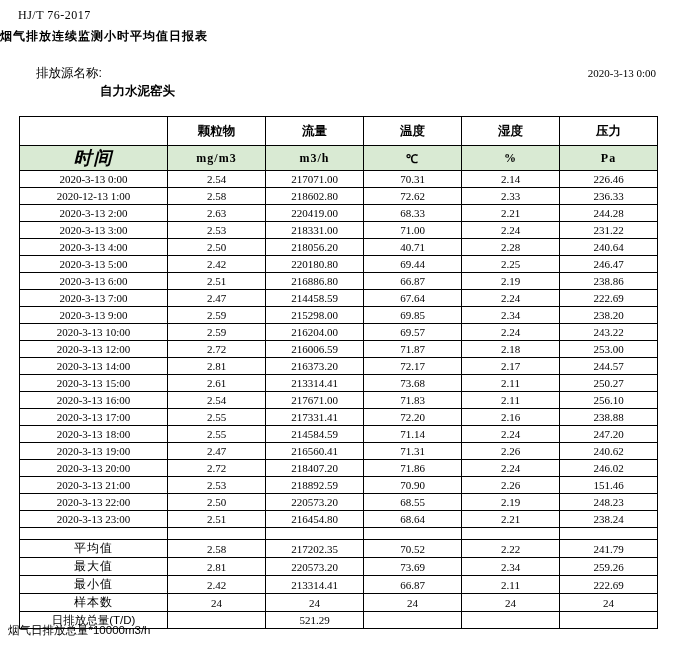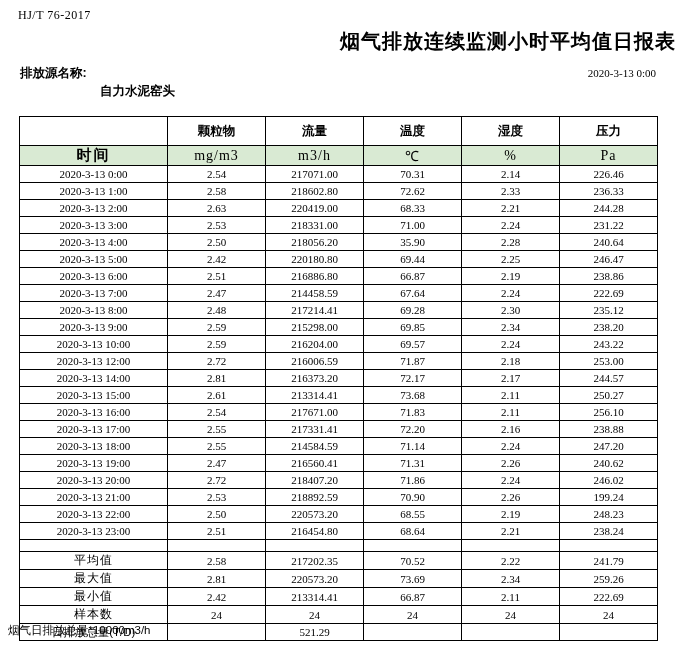--- a/index.html
+++ b/index.html
@@ -27,31 +27,31 @@
     top: 8px;
     font-size: 12px;
     font-family: "Liberation Serif", serif;
     letter-spacing: 0.5px;
   }
   .title {
     position: absolute;
     left: 0;
     top: 28px;
     width: 676px;
-    text-align: right;
-    font-size: 20px;
+    text-align: left;
+    font-size: 12px;
     font-weight: bold;
     letter-spacing: 1px;
   }
   .src-label {
     position: absolute;
-    left: 20px;
+    left: 36px;
     top: 65px;
     font-size: 12.5px;
-    font-weight: bold;
+    font-weight: normal;
   }
   .src-value {
     position: absolute;
     left: 100px;
     top: 83px;
     font-size: 12.5px;
     font-weight: bold;
   }
   .date-stamp {
     position: absolute;
@@ -86,28 +86,30 @@
     height: 28px;
     font-size: 12.5px;
     font-weight: bold;
   }
   tr.head-params td.blank {
     border-left: 1px solid #000;
   }
   tr.head-units td {
     background: #d9ead3;
     height: 17px;
-    font-size: 14px;
+    font-size: 12px;
     letter-spacing: 1px;
+    font-weight: bold;
   }
   tr.head-units td.time-head {
-    font-size: 15px;
+    font-size: 18px;
     font-weight: bold;
     letter-spacing: 2px;
     font-family: "Liberation Sans", sans-serif;
+    font-style: italic;
   }
   td.time-cell {
     font-size: 11px;
     letter-spacing: 0px;
   }
   tr.spacer td {
     height: 11px;
     border-left: 1px solid #000;
     border-right: 1px solid #000;
     border-top: 1px solid #000;
@@ -187,21 +189,21 @@
 
       <tr>
         <td class="time-cell">2020-3-13 0:00</td>
         <td>2.54</td>
         <td>217071.00</td>
         <td>70.31</td>
         <td>2.14</td>
         <td>226.46</td>
       </tr>
       <tr>
-        <td class="time-cell">2020-3-13 1:00</td>
+        <td class="time-cell">2020-12-13 1:00</td>
         <td>2.58</td>
         <td>218602.80</td>
         <td>72.62</td>
         <td>2.33</td>
         <td>236.33</td>
       </tr>
       <tr>
         <td class="time-cell">2020-3-13 2:00</td>
         <td>2.63</td>
         <td>220419.00</td>
@@ -214,21 +216,21 @@
         <td>2.53</td>
         <td>218331.00</td>
         <td>71.00</td>
         <td>2.24</td>
         <td>231.22</td>
       </tr>
       <tr>
         <td class="time-cell">2020-3-13 4:00</td>
         <td>2.50</td>
         <td>218056.20</td>
-        <td>35.90</td>
+        <td>40.71</td>
         <td>2.28</td>
         <td>240.64</td>
       </tr>
       <tr>
         <td class="time-cell">2020-3-13 5:00</td>
         <td>2.42</td>
         <td>220180.80</td>
         <td>69.44</td>
         <td>2.25</td>
         <td>246.47</td>
@@ -243,28 +245,20 @@
       </tr>
       <tr>
         <td class="time-cell">2020-3-13 7:00</td>
         <td>2.47</td>
         <td>214458.59</td>
         <td>67.64</td>
         <td>2.24</td>
         <td>222.69</td>
       </tr>
       <tr>
-        <td class="time-cell">2020-3-13 8:00</td>
-        <td>2.48</td>
-        <td>217214.41</td>
-        <td>69.28</td>
-        <td>2.30</td>
-        <td>235.12</td>
-      </tr>
-      <tr>
         <td class="time-cell">2020-3-13 9:00</td>
         <td>2.59</td>
         <td>215298.00</td>
         <td>69.85</td>
         <td>2.34</td>
         <td>238.20</td>
       </tr>
       <tr>
         <td class="time-cell">2020-3-13 10:00</td>
         <td>2.59</td>
@@ -336,21 +330,21 @@
         <td>71.86</td>
         <td>2.24</td>
         <td>246.02</td>
       </tr>
       <tr>
         <td class="time-cell">2020-3-13 21:00</td>
         <td>2.53</td>
         <td>218892.59</td>
         <td>70.90</td>
         <td>2.26</td>
-        <td>199.24</td>
+        <td>151.46</td>
       </tr>
       <tr>
         <td class="time-cell">2020-3-13 22:00</td>
         <td>2.50</td>
         <td>220573.20</td>
         <td>68.55</td>
         <td>2.19</td>
         <td>248.23</td>
       </tr>
       <tr>

